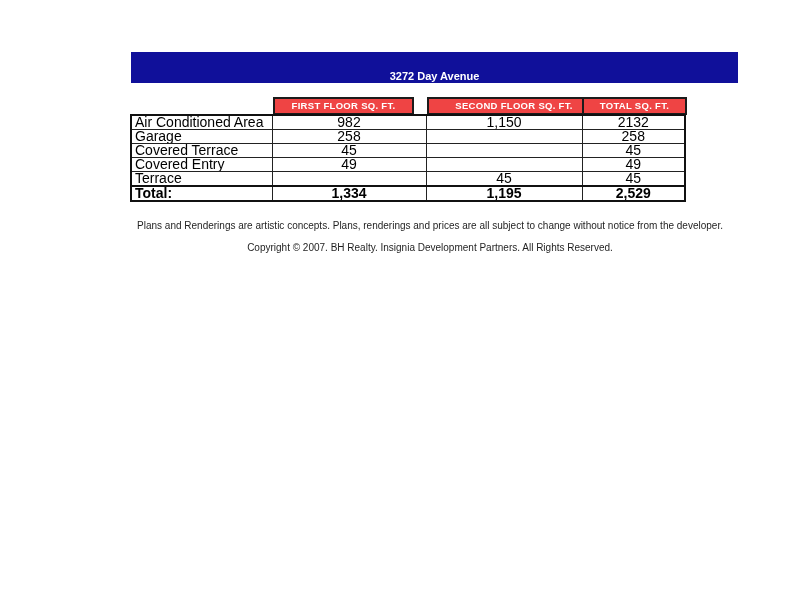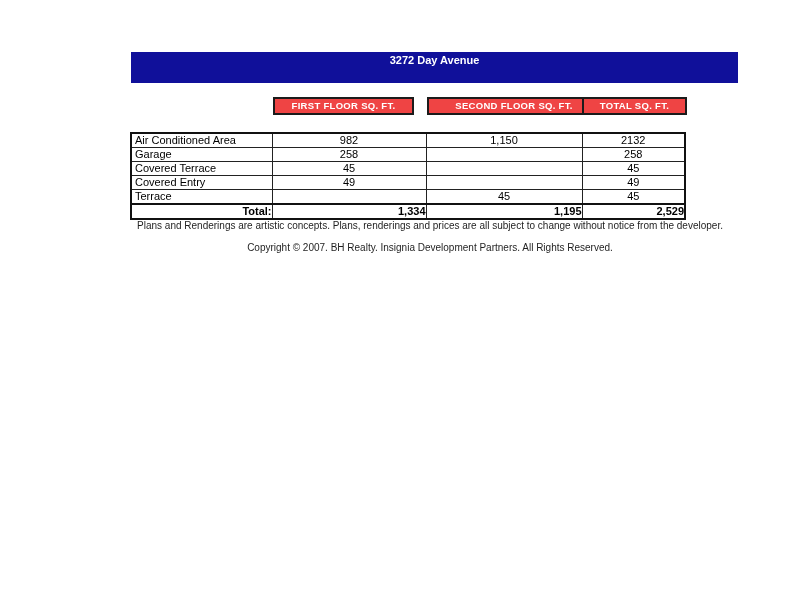--- a/index.html
+++ b/index.html
@@ -22,21 +22,21 @@
     top: 52px;
     width: 607px;
     height: 31px;
     background: #10109A;
     color: #ffffff;
     text-align: center;
     font-weight: bold;
     font-size: 11px;
     line-height: 15px;
     box-sizing: border-box;
-    padding-top: 1px;
+    padding-top: 17px;
   }
   
   .hdr-cell {
     position: absolute;
     top: 97px;
     height: 18px;
     box-sizing: border-box;
     background: #ef4444;
     border: 2px solid #1b1b1b;
     color: #ffffff;
@@ -52,43 +52,41 @@
   .hdr-second { left: 427px; width: 174px; }
   .hdr-total  { left: 582px; width: 105px; }
   
   .area-table {
     position: absolute;
     left: 130px;
     top: 114px;
     border-collapse: collapse;
     table-layout: fixed;
     border: 2px solid #111111;
-    font-size: 11px;
+    font-size: 14px;
     color: #000000;
-    margin-top: 18px;
   }
   .area-table td {
     border: 1px solid #222222;
     height: 13px;
     line-height: 13px;
     padding: 0;
     overflow: hidden;
     white-space: nowrap;
   }
   .area-table td.lbl {
     text-align: left;
     padding-left: 3px;
   }
   .area-table td.num {
     text-align: center;
   }
   .area-table tr.total-row td {
     font-weight: bold;
     border-top: 2px solid #111111;
-    text-align: right;
   }
   col.c-label  { width: 141px; }
   col.c-first  { width: 154px; }
   col.c-second { width: 156px; }
   col.c-total  { width: 103px; }
   
   .footer {
     position: absolute;
     left: 100px;
     top: 220px;

